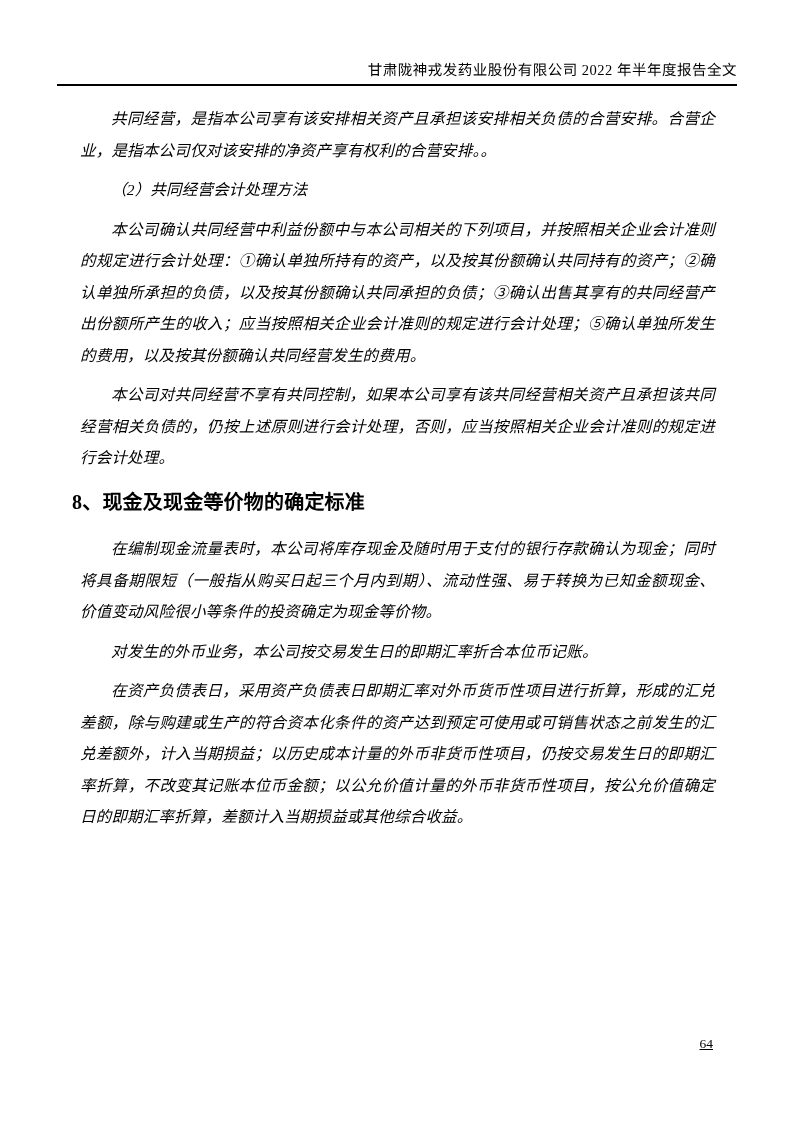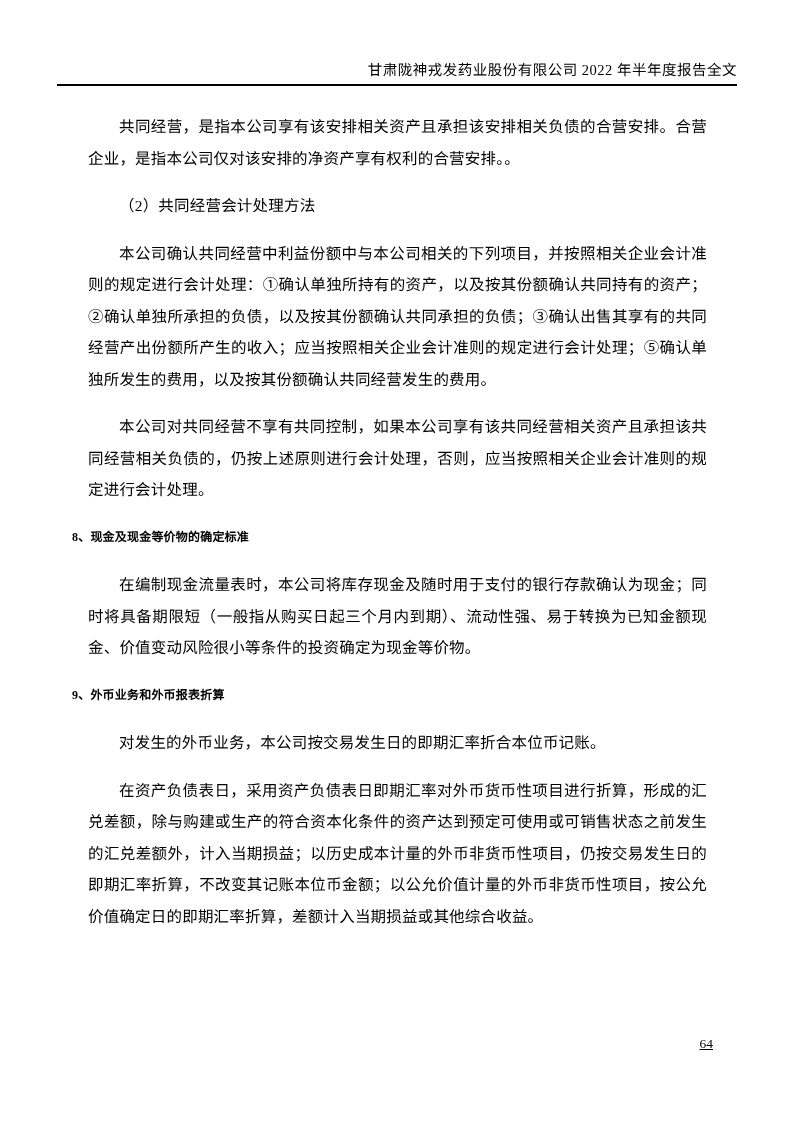--- a/index.html
+++ b/index.html
@@ -38,27 +38,28 @@
     position: absolute;
     top: 95px;
     left: 72px;
     width: 651px;
     font-size: 15.5px;
     line-height: 31.5px;
     text-align: justify;
     letter-spacing: 0.2px;
   }
   .doc-body .p {
-    margin: 16px;
+    margin: 8px;
     text-indent: 2em;
+    font-style: italic;
   }
   .doc-body .h2 {
     margin: 13px 0 15px 0;
     font-weight: bold;
-    font-size: 12px;
+    font-size: 20px;
     text-indent: 0;
     text-align: left;
   }
   .footer {
     position: absolute;
     top: 1036px;
     right: 80px;
     font-size: 13.5px;
     text-decoration: underline;
   }
@@ -72,21 +73,20 @@
   </div>
   <div class="header-rule"></div>
 
   <div class="doc-body" id="doc-body">
       <div class="p">共同经营，是指本公司享有该安排相关资产且承担该安排相关负债的合营安排。合营企业，是指本公司仅对该安排的净资产享有权利的合营安排。。</div>
       <div class="p">（2）共同经营会计处理方法</div>
       <div class="p">本公司确认共同经营中利益份额中与本公司相关的下列项目，并按照相关企业会计准则的规定进行会计处理：①确认单独所持有的资产，以及按其份额确认共同持有的资产；②确认单独所承担的负债，以及按其份额确认共同承担的负债；③确认出售其享有的共同经营产出份额所产生的收入；应当按照相关企业会计准则的规定进行会计处理；⑤确认单独所发生的费用，以及按其份额确认共同经营发生的费用。</div>
       <div class="p">本公司对共同经营不享有共同控制，如果本公司享有该共同经营相关资产且承担该共同经营相关负债的，仍按上述原则进行会计处理，否则，应当按照相关企业会计准则的规定进行会计处理。</div>
       <div class="h2">8、现金及现金等价物的确定标准</div>
       <div class="p">在编制现金流量表时，本公司将库存现金及随时用于支付的银行存款确认为现金；同时将具备期限短（一般指从购买日起三个月内到期）、流动性强、易于转换为已知金额现金、价值变动风险很小等条件的投资确定为现金等价物。</div>
-      <div class="h2">9、外币业务和外币报表折算</div>
       <div class="p">对发生的外币业务，本公司按交易发生日的即期汇率折合本位币记账。</div>
       <div class="p">在资产负债表日，采用资产负债表日即期汇率对外币货币性项目进行折算，形成的汇兑差额，除与购建或生产的符合资本化条件的资产达到预定可使用或可销售状态之前发生的汇兑差额外，计入当期损益；以历史成本计量的外币非货币性项目，仍按交易发生日的即期汇率折算，不改变其记账本位币金额；以公允价值计量的外币非货币性项目，按公允价值确定日的即期汇率折算，差额计入当期损益或其他综合收益。</div>
     </div>
 
   <div class="footer">
     <span>64</span>
   </div>
 </div>
 
 </body></html>

